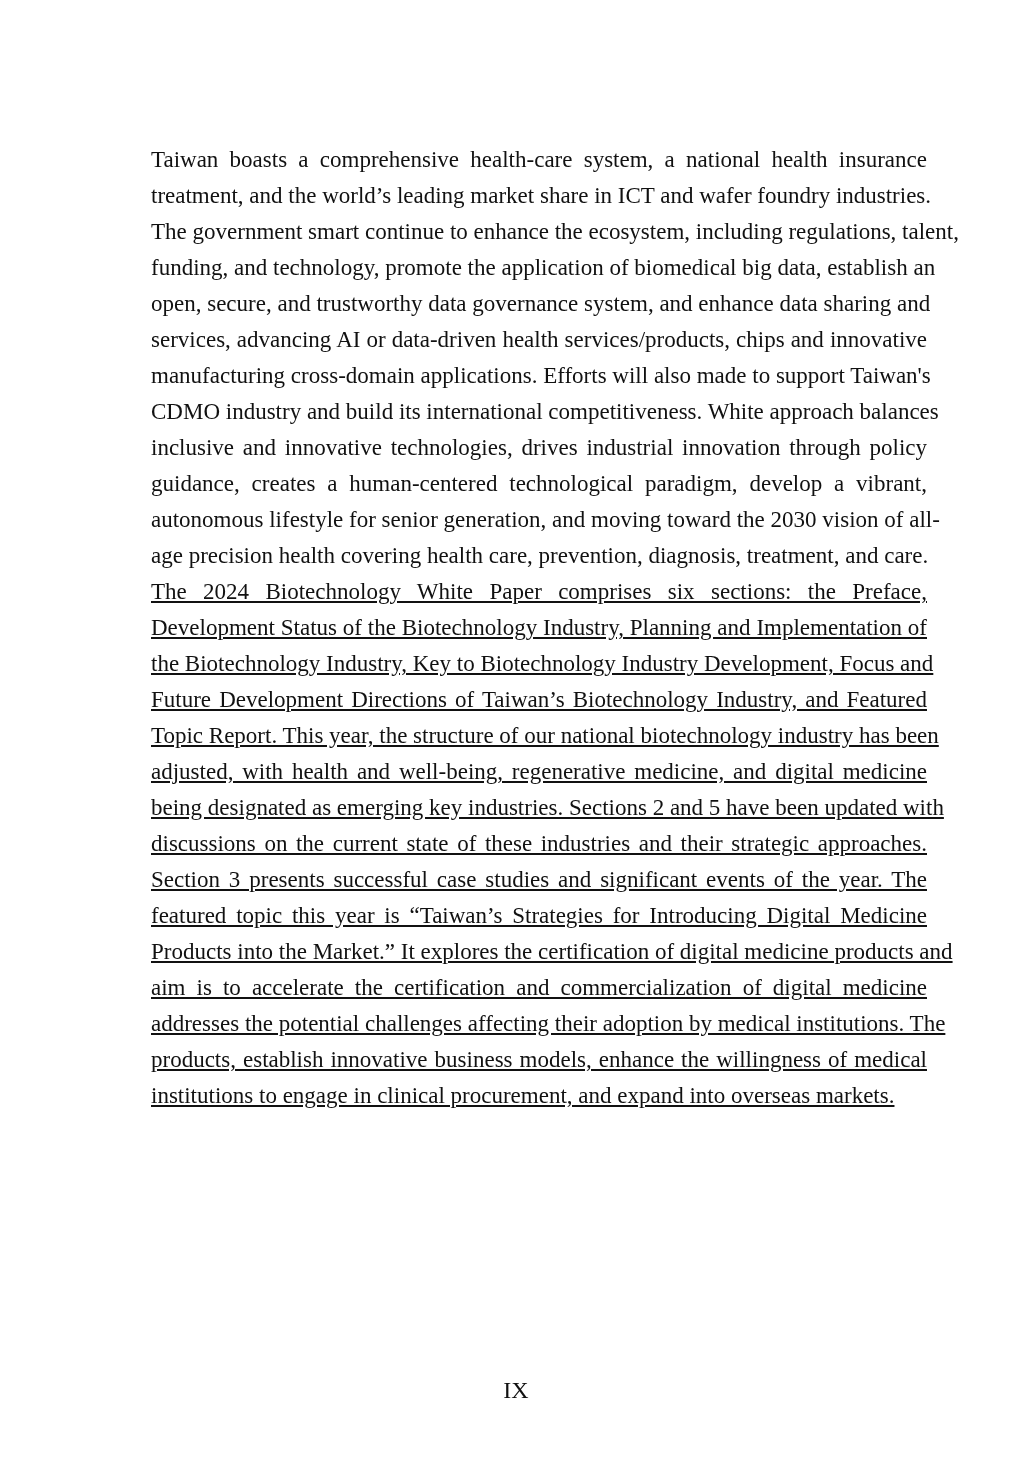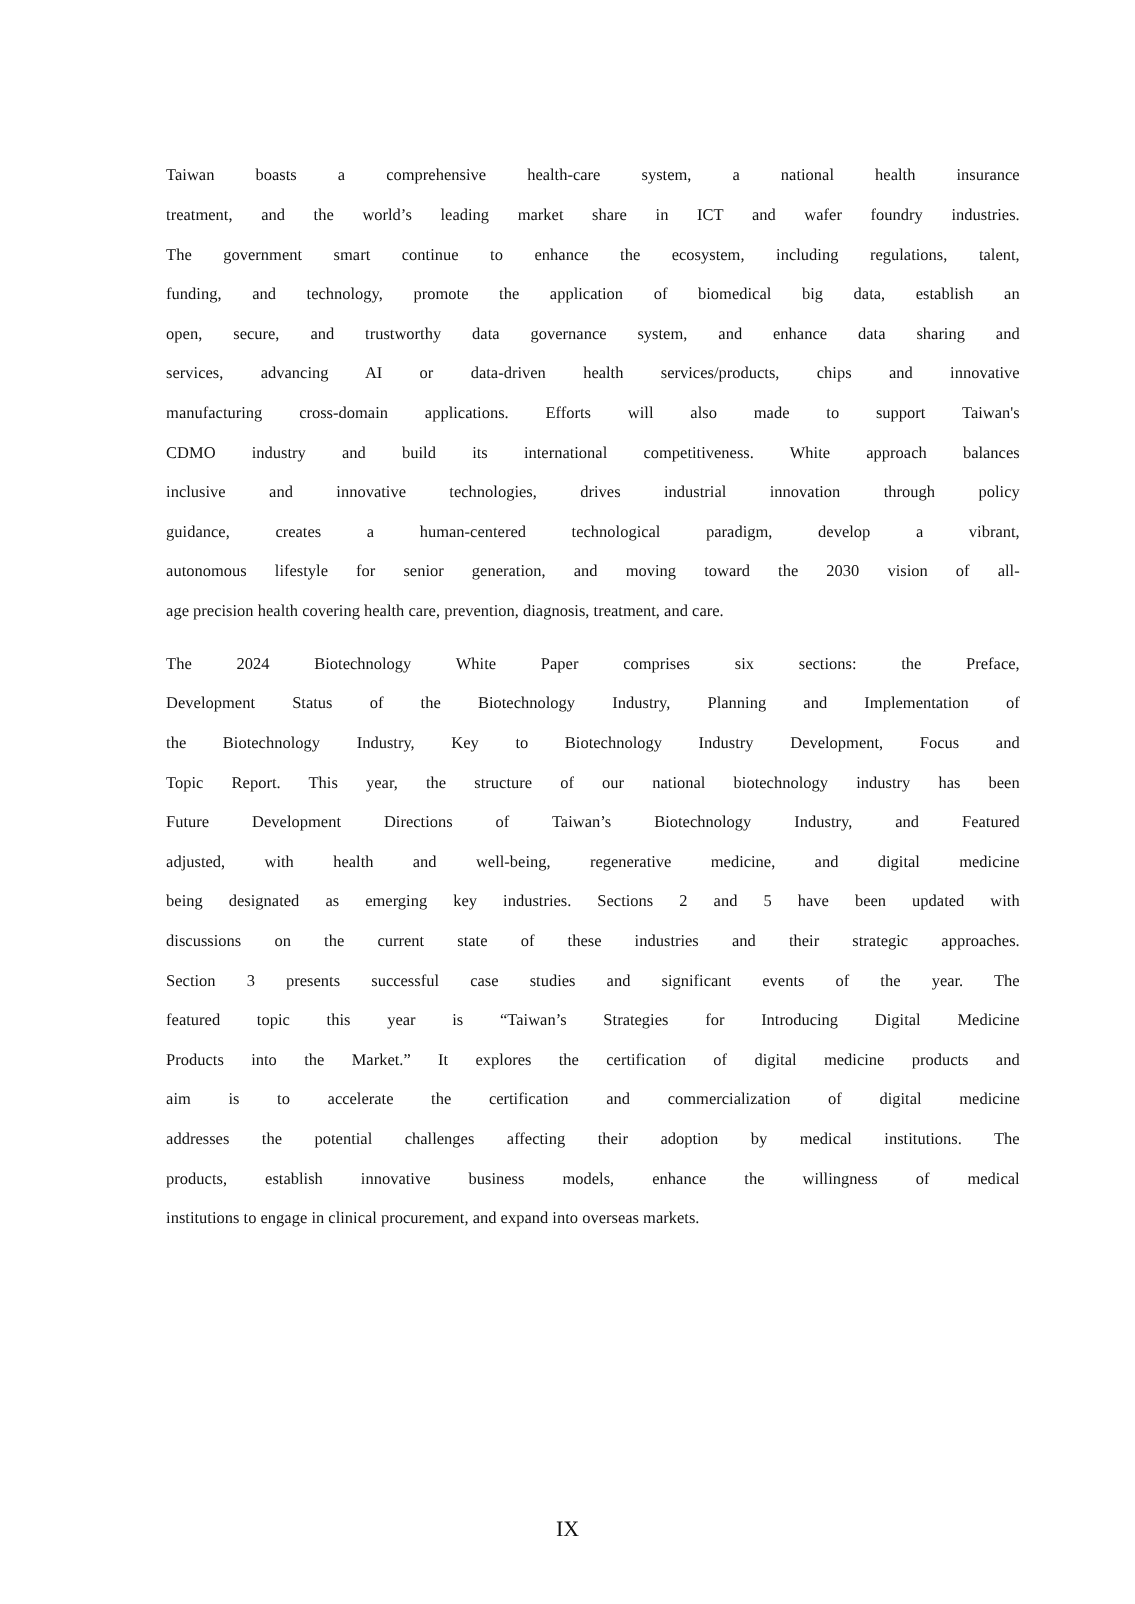--- a/index.html
+++ b/index.html
@@ -16,45 +16,46 @@
       color: #111111;
     }
     .page-content {
       position: absolute;
       left: 104px;
       top: 142px;
       width: 823px;
     }
     .para {
       margin: 0;
-      font-size: 15px;
+      font-size: 23px;
       line-height: 36px;
       text-align: justify;
       text-indent: 47px;
       hyphens: none;
     }
     .para + .para {
-      margin-top: 12px;
+      margin-top: 0;
+      text-decoration: underline;
     }
     .line {
       display: block;
       text-align: justify;
       text-align-last: justify;
       white-space: nowrap;
     }
     .line.last {
       text-align-last: left;
     }
     .page-number {
       position: absolute;
       left: 0;
       width: 1032px;
       top: 1375px;
       text-align: center;
-      font-size: 20px;
+      font-size: 24px;
       line-height: 30px;
     }
   </style>
 </head>
 <body>
 
 <div class="page-content">
   <p class="para">
     <span class="line">Taiwan boasts a comprehensive health-care system, a national health insurance</span>
     <span class="line">treatment, and the world’s leading market share in ICT and wafer foundry industries.</span>
@@ -66,22 +67,22 @@
     <span class="line">CDMO industry and build its international competitiveness. White approach balances</span>
     <span class="line">inclusive and innovative technologies, drives industrial innovation through policy</span>
     <span class="line">guidance, creates a human-centered technological paradigm, develop a vibrant,</span>
     <span class="line">autonomous lifestyle for senior generation, and moving toward the 2030 vision of all-</span>
     <span class="line last">age precision health covering health care, prevention, diagnosis, treatment, and care.</span>
   </p>
   <p class="para">
     <span class="line">The 2024 Biotechnology White Paper comprises six sections: the Preface,</span>
     <span class="line">Development Status of the Biotechnology Industry, Planning and Implementation of</span>
     <span class="line">the Biotechnology Industry, Key to Biotechnology Industry Development, Focus and</span>
+    <span class="line">Future Development Directions of Taiwan’s Biotechnology Industry, and Featured</span>
     <span class="line">Topic Report. This year, the structure of our national biotechnology industry has been</span>
-    <span class="line">Future Development Directions of Taiwan’s Biotechnology Industry, and Featured</span>
     <span class="line">adjusted, with health and well-being, regenerative medicine, and digital medicine</span>
     <span class="line">being designated as emerging key industries. Sections 2 and 5 have been updated with</span>
     <span class="line">discussions on the current state of these industries and their strategic approaches.</span>
     <span class="line">Section 3 presents successful case studies and significant events of the year. The</span>
     <span class="line">featured topic this year is “Taiwan’s Strategies for Introducing Digital Medicine</span>
     <span class="line">Products into the Market.” It explores the certification of digital medicine products and</span>
     <span class="line">aim is to accelerate the certification and commercialization of digital medicine</span>
     <span class="line">addresses the potential challenges affecting their adoption by medical institutions. The</span>
     <span class="line">products, establish innovative business models, enhance the willingness of medical</span>
     <span class="line last">institutions to engage in clinical procurement, and expand into overseas markets.</span>

